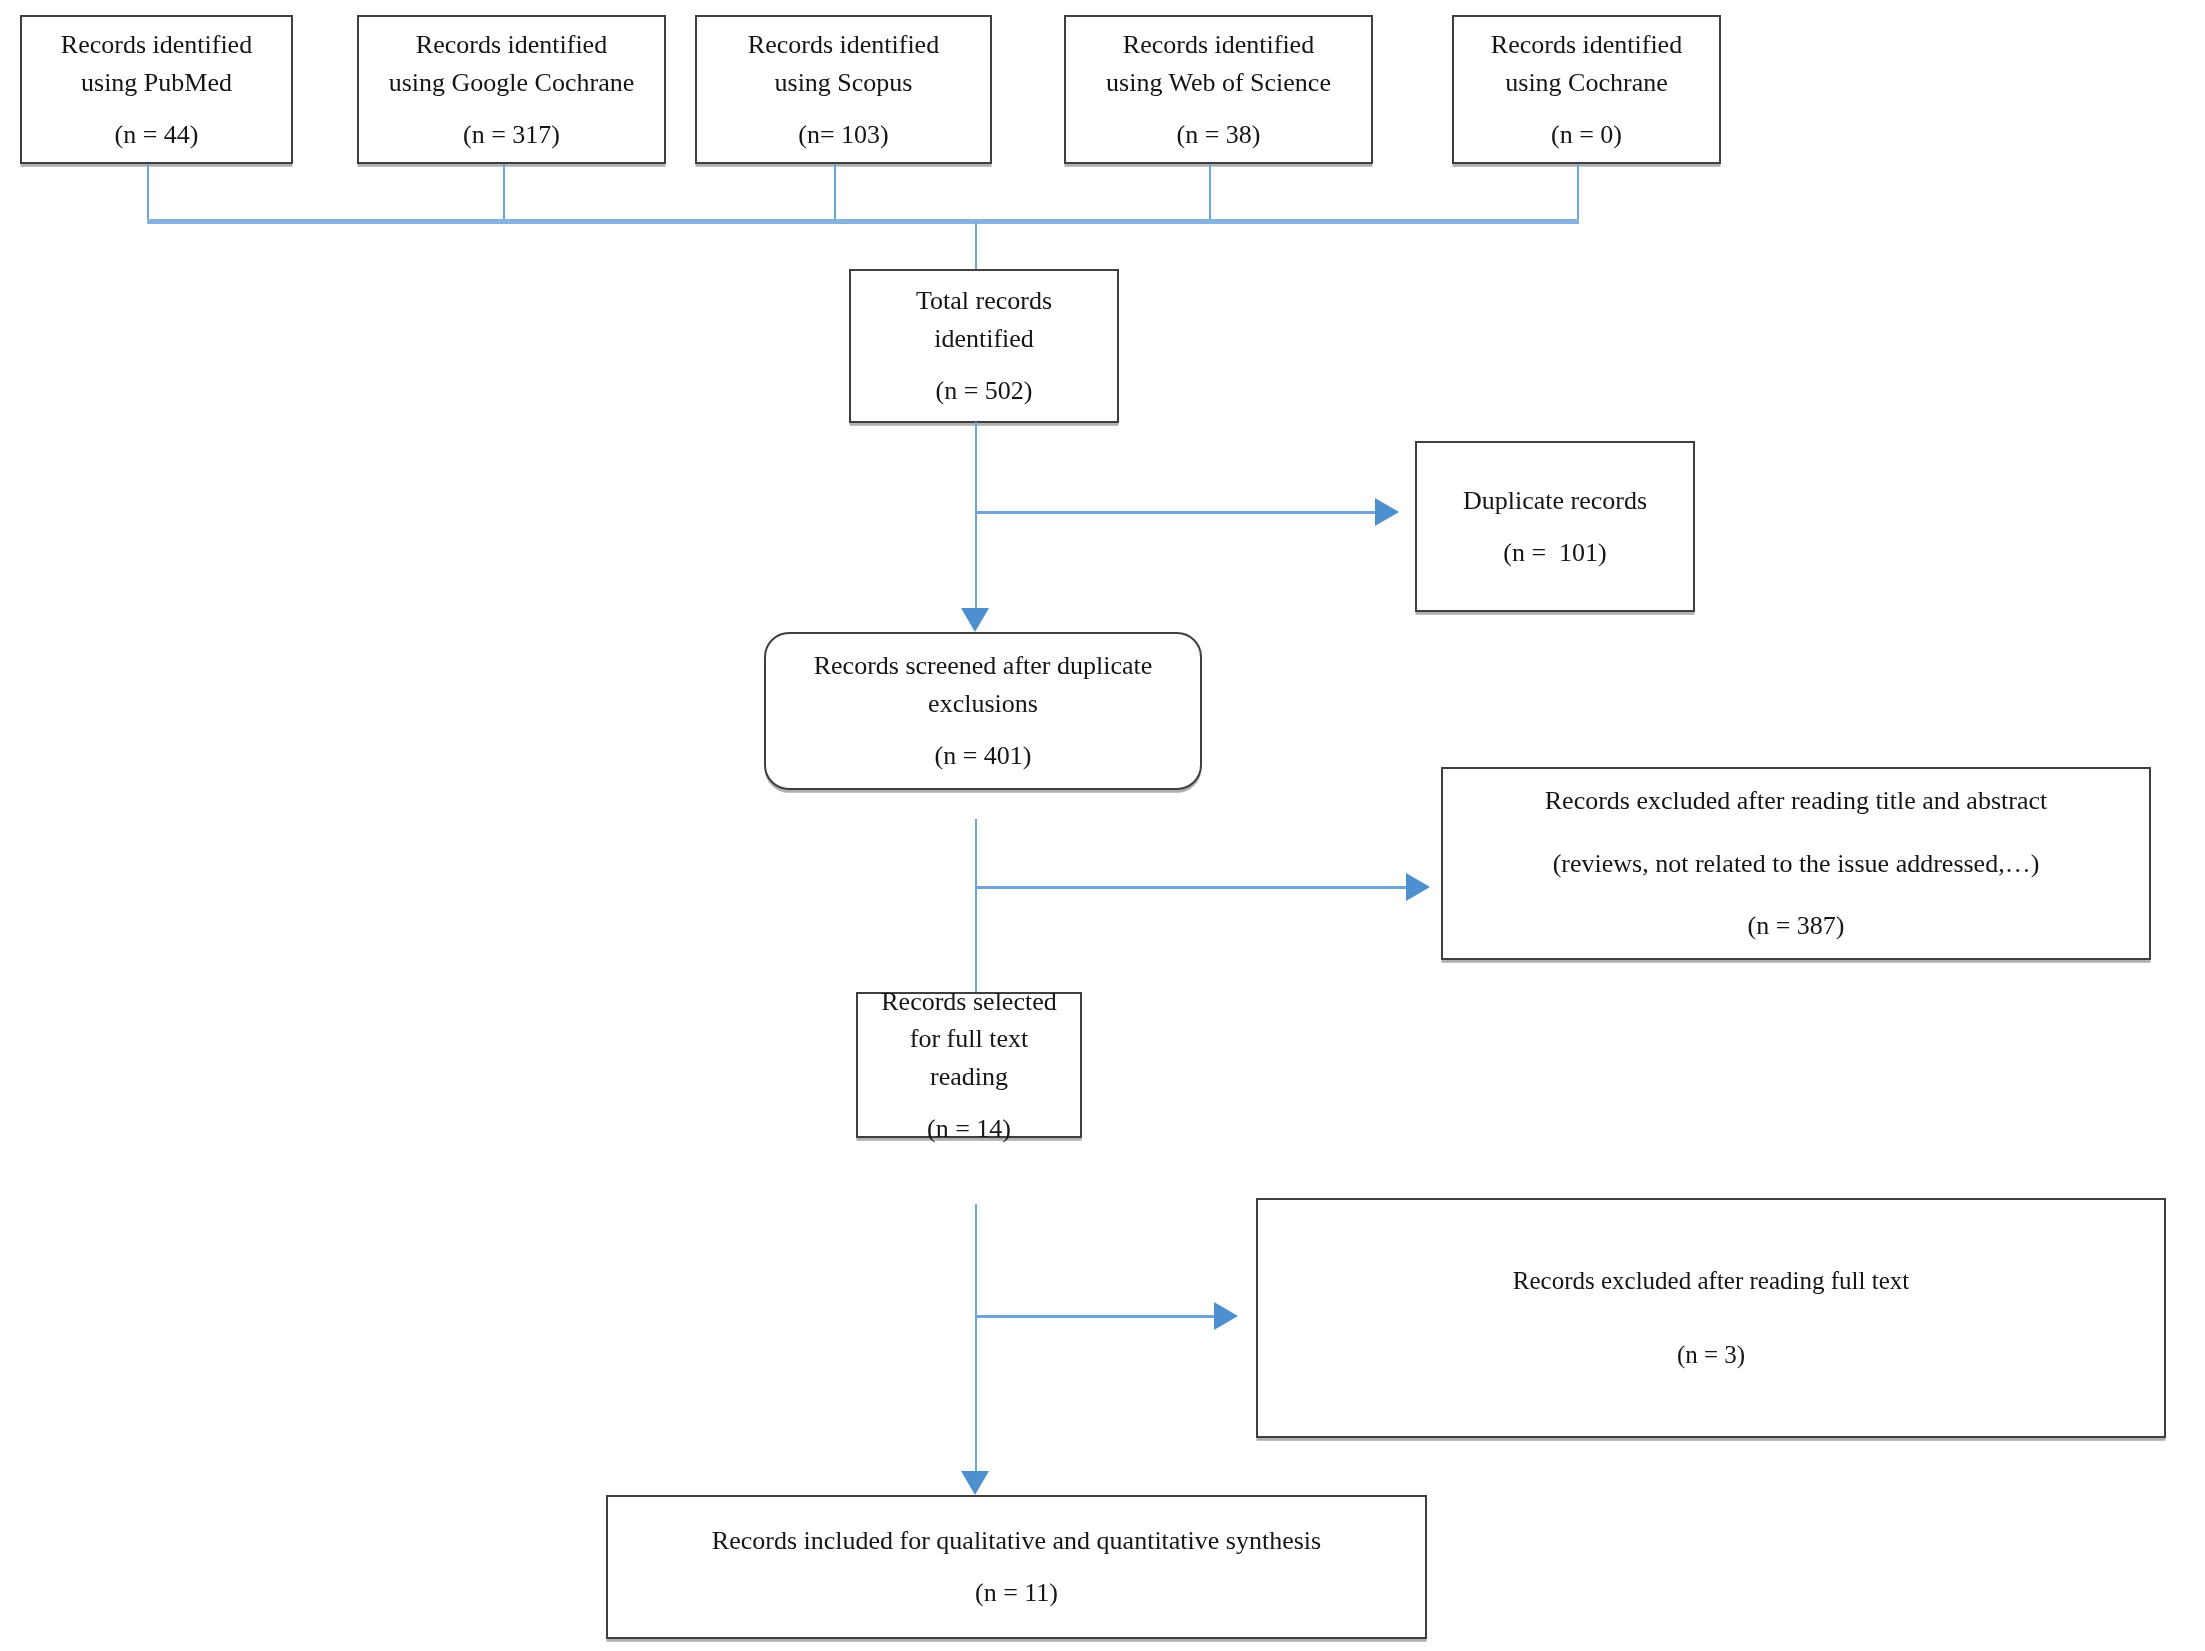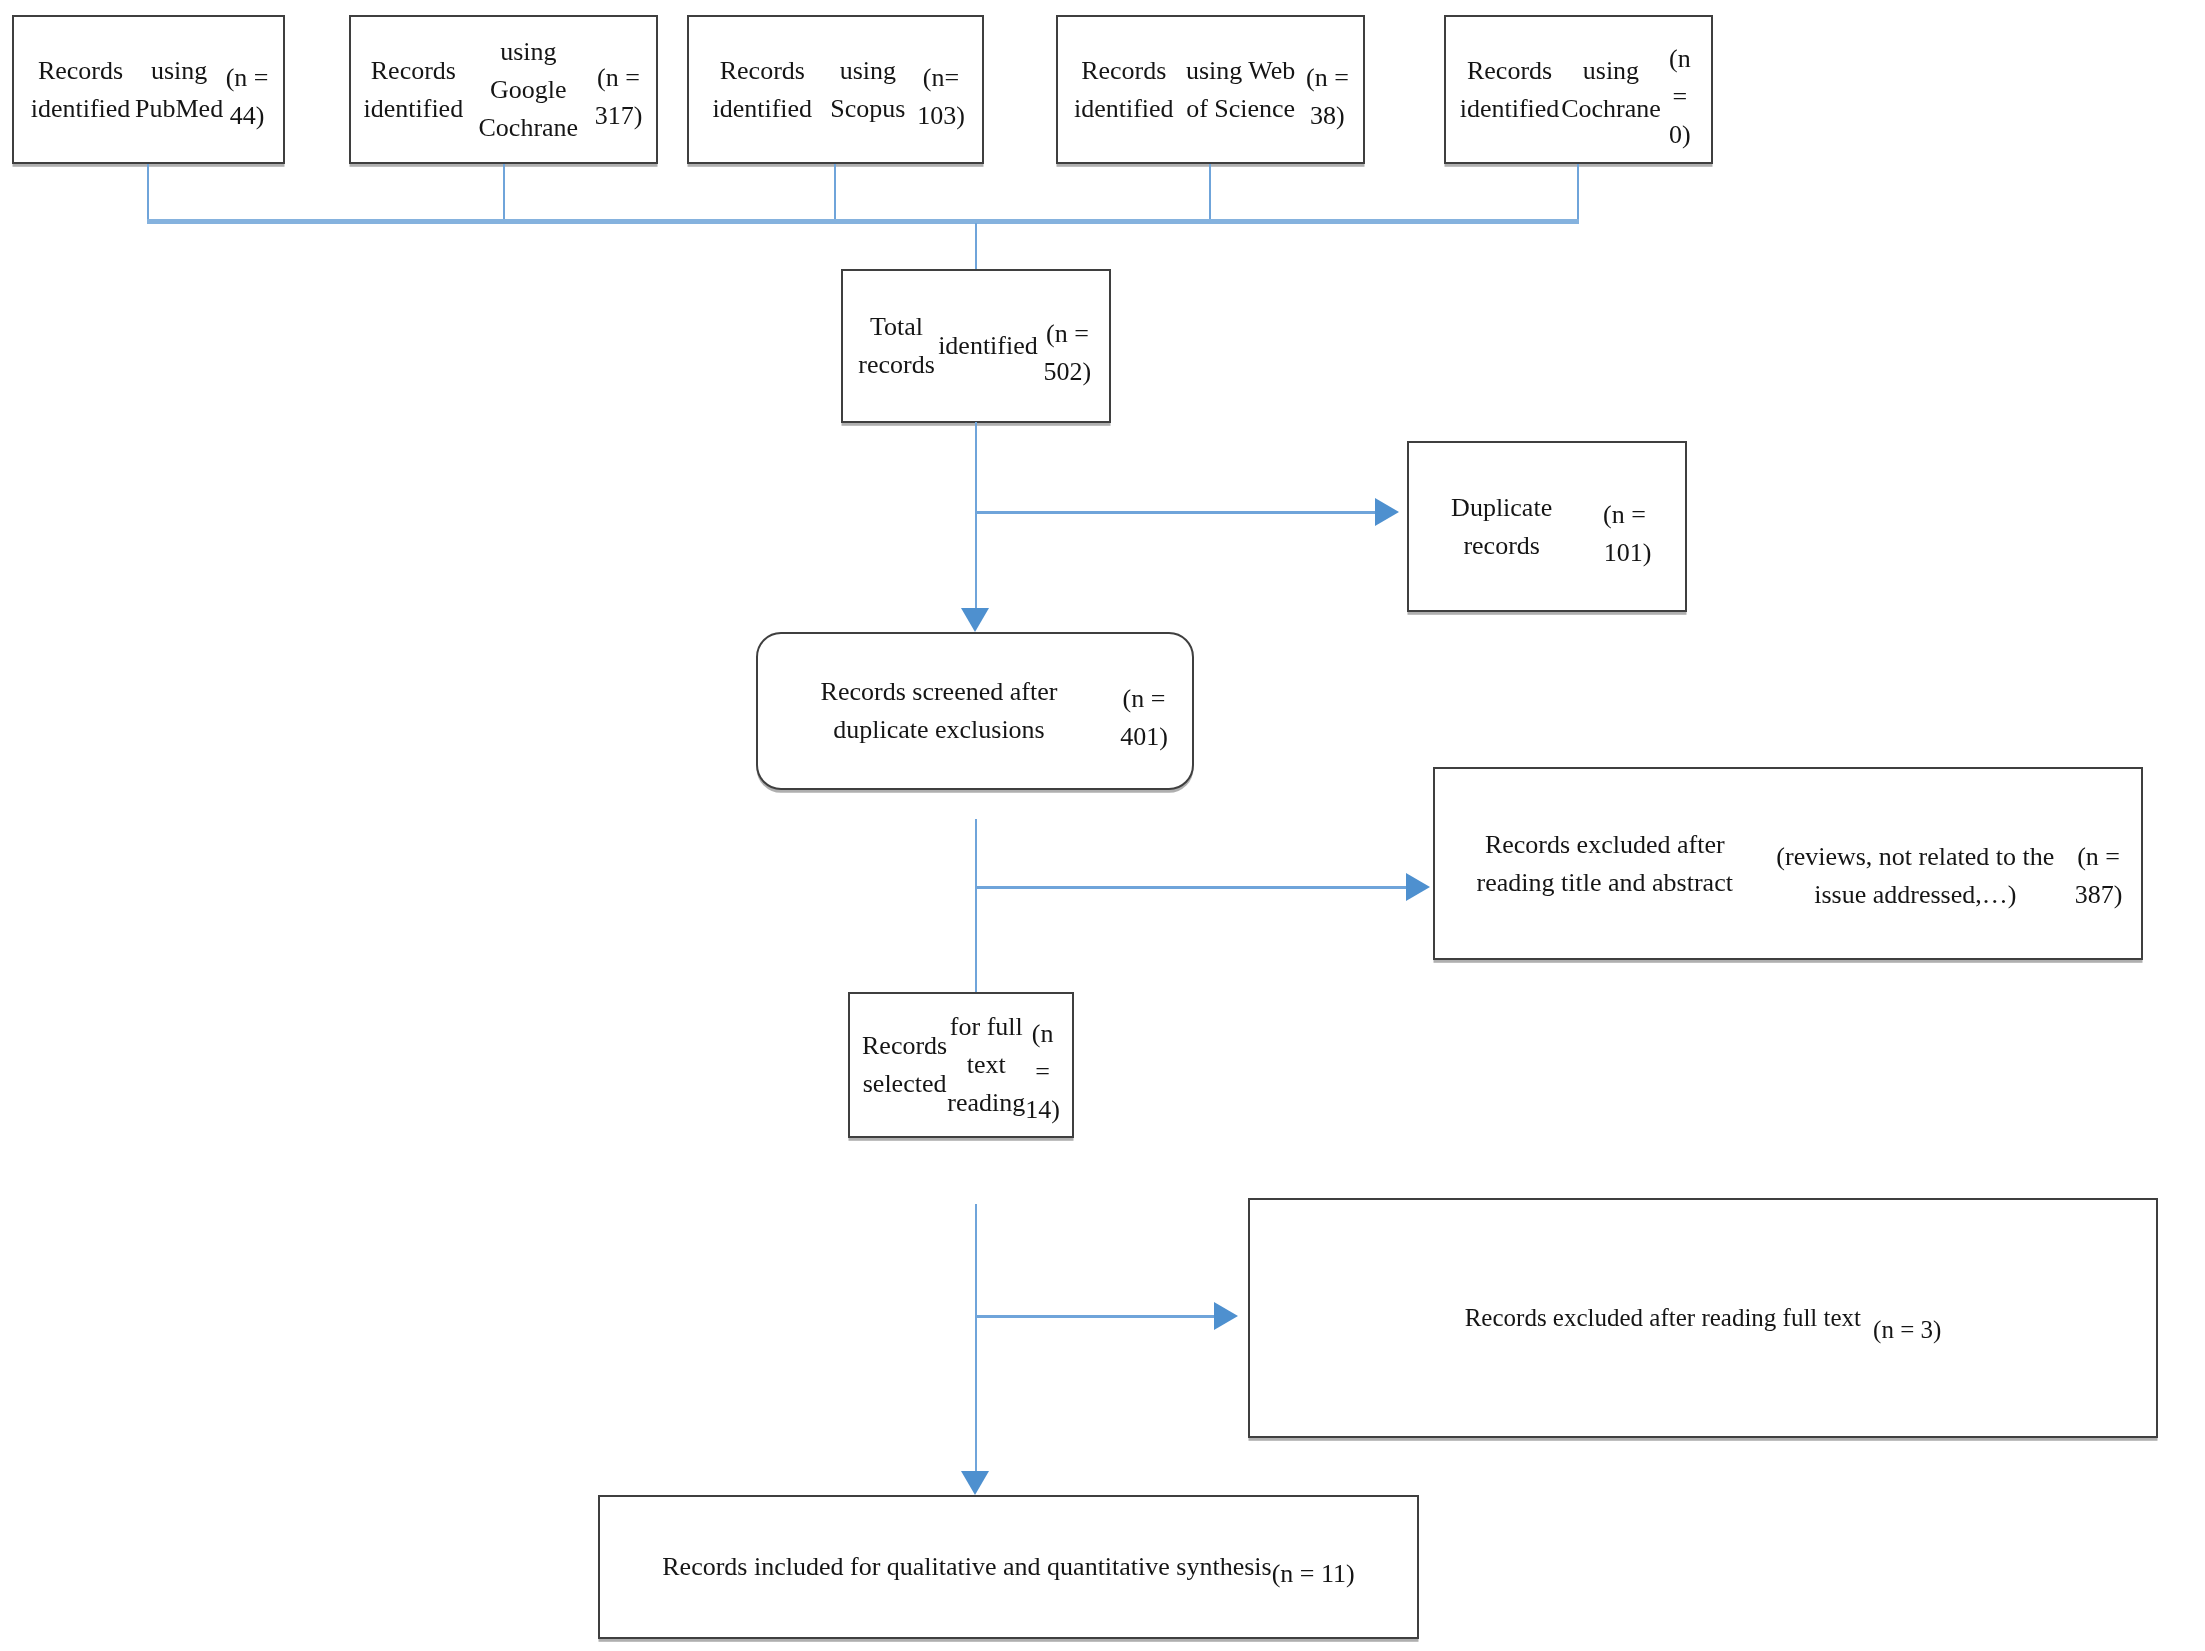--- a/index.html
+++ b/index.html
@@ -16,27 +16,28 @@
     color: #151515;
     overflow: hidden;
   }
   .box {
     position: absolute;
     box-sizing: border-box;
     background: #ffffff;
     border: 2.2px solid #3f3f3f;
     box-shadow: 0 3.3px 0 -0.5px rgba(110,110,110,0.55);
     display: flex;
-    flex-direction: row;
+    flex-direction: column;
     align-items: center;
     justify-content: center;
     text-align: center;
     font-size: 26px;
     line-height: 1.45;
     padding: 5.5px 12px;
+    margin-left: 8px;
   }
   .box .line { display: block; }
   .box .count { margin-top: 14px; }
   .box.roomy .para + .para { margin-top: 25px; }
   .box.roomy .count { margin-top: 25px; }
   
   .vline {
     position: absolute;
     width: 2.2px;
     background: #6fa4da;

